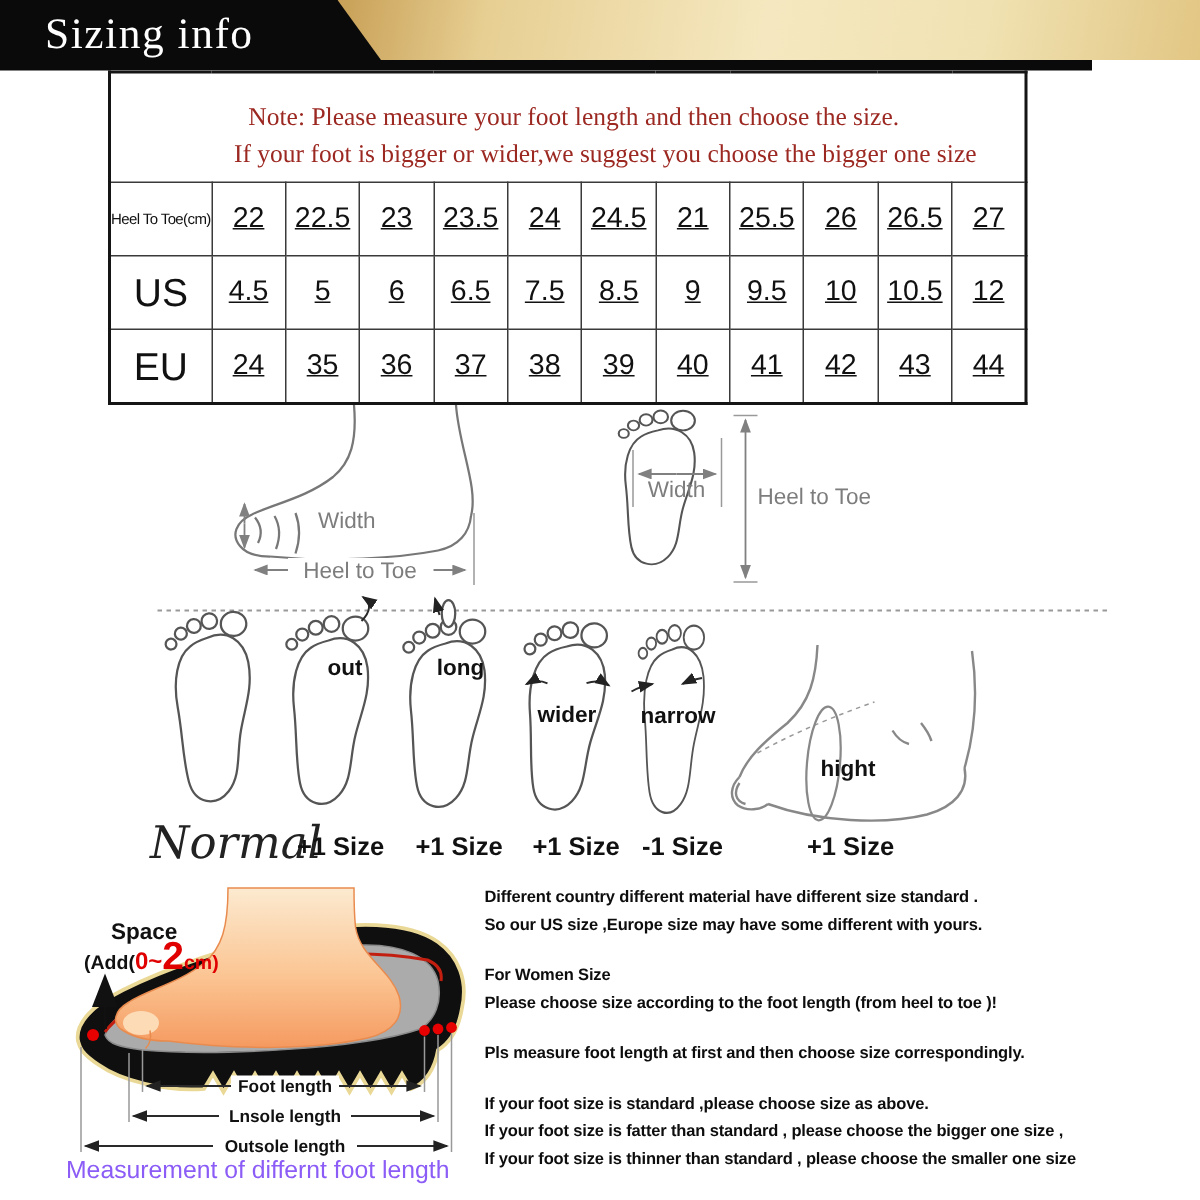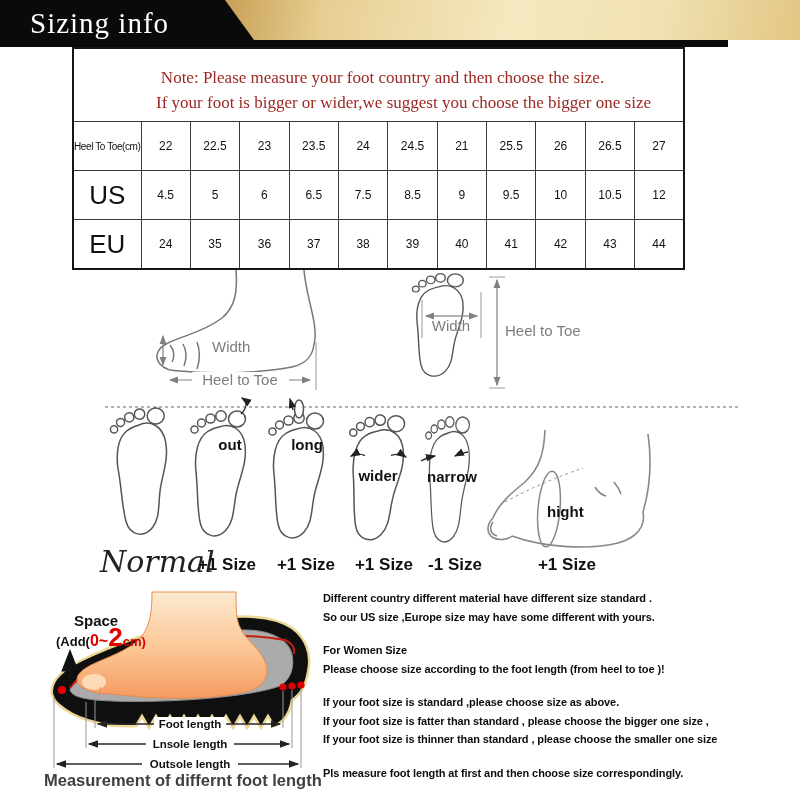--- a/index.html
+++ b/index.html
@@ -16,21 +16,21 @@
   table.size-table{position:absolute;left:72px;top:47px;width:613px;border-collapse:collapse;
         table-layout:fixed;background:#fff;}
   table.size-table td{border:1px solid #3a3a3a;text-align:center;vertical-align:middle;padding:0;}
   table.size-table{border:2px solid #151515;}
   td.note-cell{height:72px;vertical-align:top;text-align:left;}
   .note-l1,.note-l2{font-family:"Liberation Serif",serif;color:#9c2822;font-size:17px;line-height:25px;white-space:nowrap;}
   .note-l1{margin:9px 0 0 8px;}
   .note-l2{margin:0 0 0 50px;}
   td.rl0{font-size:10px;letter-spacing:-0.4px;height:48px;}
   td.rl1{font-size:26px;height:48px;}
-  td.v{font-size:12px;height:48px;}
+  td.v{font-size:19px;height:48px;text-decoration:underline;}
   
   .mid-svg{position:absolute;left:0;top:268px;width:800px;height:330px;}
   .shoe-svg{position:absolute;left:40px;top:588px;width:295px;height:190px;}
   svg text{font-family:"Liberation Sans",sans-serif;}
   .gray-lbl{fill:#7d7d7d;font-size:15px;}
   .type-lbl{fill:#111;font-size:15px;font-weight:bold;}
   .size-lbl{fill:#111;font-size:17px;font-weight:bold;}
   .normal-lbl{fill:#222;font-size:30px;font-style:italic;font-family:"DejaVu Serif",serif;}
   .dim-lbl{fill:#111;font-size:11.5px;font-weight:bold;}
   .fp{fill:#fff;stroke:#555;stroke-width:1.5;}
@@ -38,21 +38,21 @@
   .sketch2{fill:none;stroke:#888;stroke-width:1.6;}
   .mline{stroke:#808080;stroke-width:1.2;fill:none;}
   .gline{stroke:#999;stroke-width:1;fill:none;}
   .dim{stroke:#2a2a2a;stroke-width:1.3;fill:none;}
   
   .notes-panel{position:absolute;left:323px;top:589px;width:450px;font-size:11px;font-weight:bold;
         line-height:18.5px;letter-spacing:-0.1px;color:#0d0d0d;}
   .notes-panel p{margin:0 0 15px 0;}
   .notes-panel p:last-child{margin-bottom:0;}
   
-  .caption{position:absolute;left:44px;top:771px;font-size:16.5px;font-weight:bold;color:#404040;}
+  .caption{position:absolute;left:44px;top:771px;font-size:16.5px;font-weight:normal;color:#8b5cf6;}
 </style>
 </head>
 <body>
 
 <div class="page">
 
   <div class="topbar">
     <div class="gold-band"></div>
     <div class="topbar-title">Sizing info</div>
   </div>
@@ -68,21 +68,21 @@
         <col>
         <col>
         <col>
         <col>
         <col>
         <col>
       </colgroup>
     <tbody>
         <tr>
       <td class="note-cell" colspan="12">
-        <div class="note-l1">Note: Please measure your foot country and then choose the size.</div>
+        <div class="note-l1">Note: Please measure your foot length and then choose the size.</div>
         <div class="note-l2">If your foot is bigger or wider,we suggest you choose the bigger one size</div>
       </td>
     </tr>
     <tr>
       <td class="rl0">Heel To Toe(cm)</td>
       <td class="v">22</td>
       <td class="v">22.5</td>
       <td class="v">23</td>
       <td class="v">23.5</td>
       <td class="v">24</td>
@@ -293,24 +293,24 @@
   <div class="notes-panel">
     <p>
       <span>Different country different material have different size standard .</span><br>
       <span>So our US size ,Europe size may have some different with yours.</span>
     </p>
     <p>
       <span>For Women Size</span><br>
       <span>Please choose size according to the foot length (from heel to toe )!</span>
     </p>
     <p>
+      <span>Pls measure foot length at first and then choose size correspondingly.</span>
+    </p>
+    <p>
       <span>If your foot size is standard ,please choose size as above.</span><br>
       <span>If your foot size is fatter than standard , please choose the bigger one size ,</span><br>
       <span>If your foot size is thinner than standard , please choose the smaller one size</span>
     </p>
-    <p>
-      <span>Pls measure foot length at first and then choose size correspondingly.</span>
-    </p>
   </div>
 
   <div class="caption">Measurement of differnt foot length</div>
 
 </div>
 
 </body></html>

